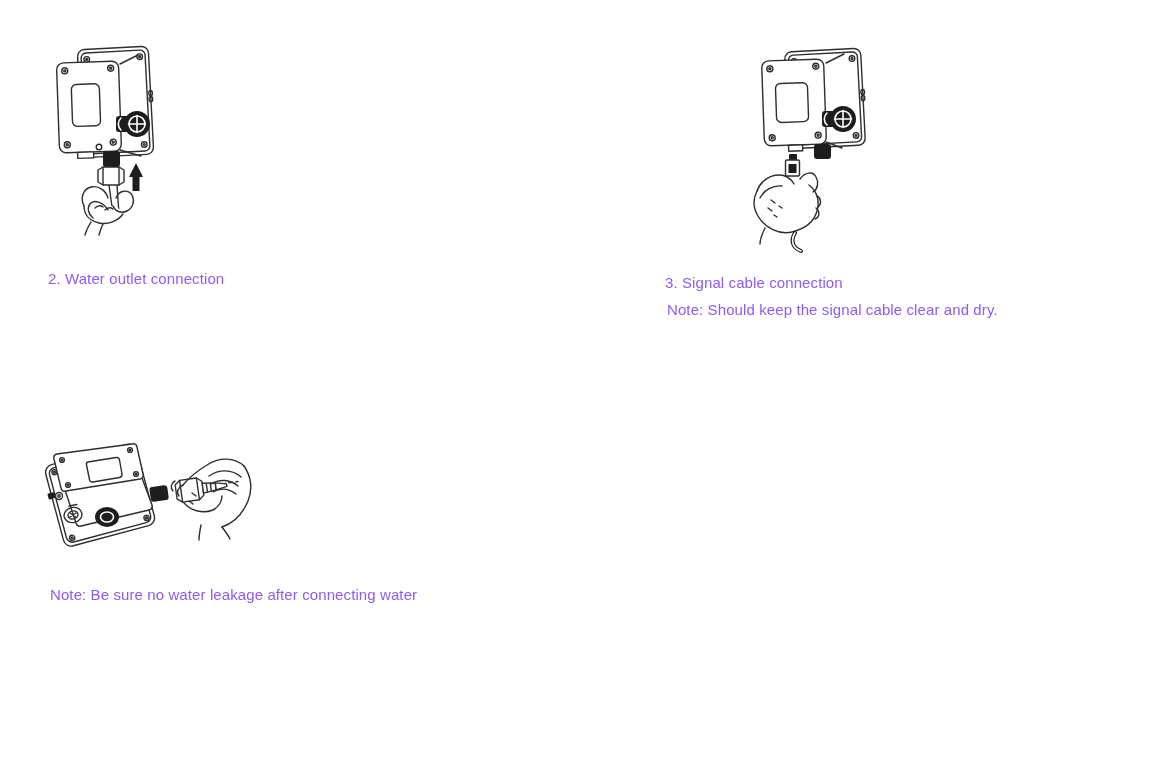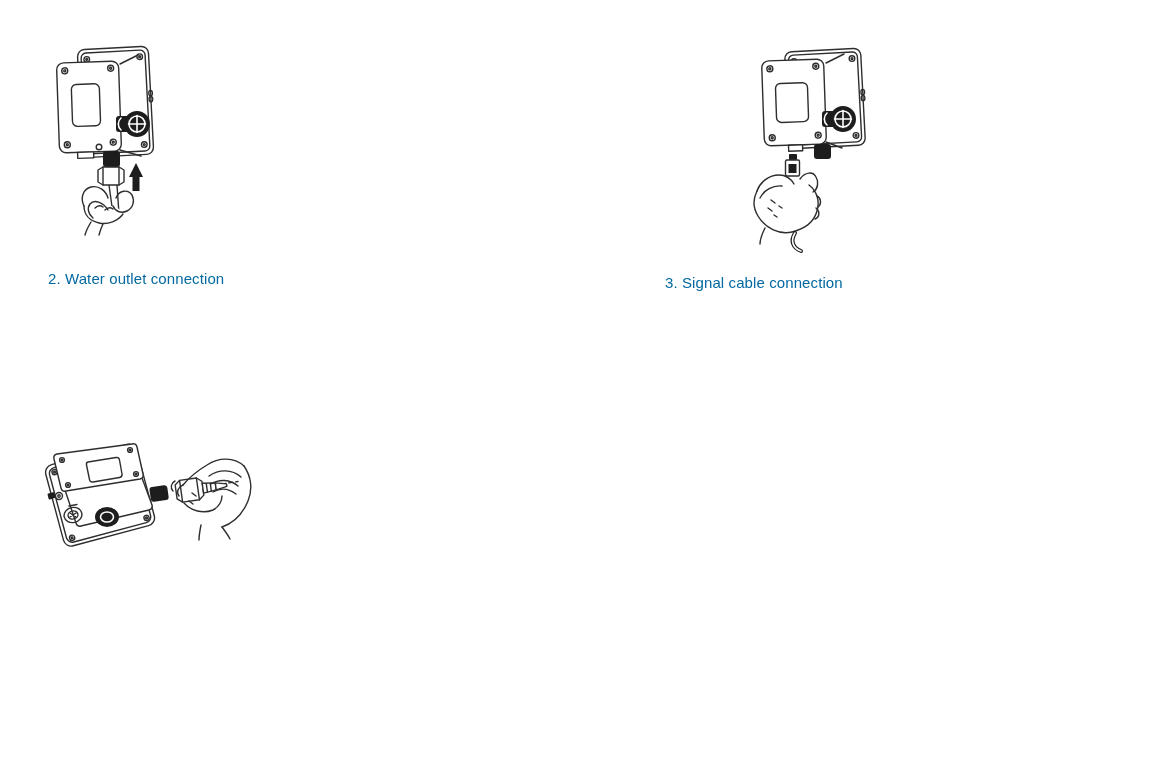--- a/index.html
+++ b/index.html
@@ -5,21 +5,21 @@
   html,body{margin:0;padding:0;}
   body{
     width:1162px;height:778px;position:relative;overflow:hidden;
     background:#ffffff;
     font-family:"Liberation Sans", sans-serif;
   }
   .fig{position:absolute;}
   .txt{
     position:absolute;
     font-size:15px;
-    color:#0369a1;
+    color:#8b5cf6;
     white-space:nowrap;
     letter-spacing:0.1px;
   }
   .tline{line-height:27px;height:27px;}
   .tline4{line-height:26px;height:26px;}
   .indent{margin-left:2px;}
   
   .ln{fill:none;stroke:#2e2e2e;stroke-width:1.4;stroke-linecap:round;stroke-linejoin:round;}
   .fw{fill:#ffffff;stroke:#2e2e2e;stroke-width:1.4;stroke-linecap:round;stroke-linejoin:round;}
   .dk{fill:#1d1d1d;stroke:none;}
@@ -218,16 +218,18 @@
     <path class="ln" d="M 204,33 C 211,43 213,56 208,68 C 203,80 194,90 182,94"></path>
     <path class="ln" d="M 182,94 C 185,98 188,102 190,106 M 161,92 C 160,97 159,102 159,107"></path>
     <path class="ln" d="M 152,60 l 4,3 M 149,68 l 4,3"></path>
   </g>
 </svg>
 
 <div class="txt" style="left:48px;top:270px">2. Water outlet connection</div>
 
 <div class="txt" style="left:665px;top:269px">
   <div class="tline">3. Signal cable connection</div>
+  <div class="tline indent">Note: Should keep the signal cable clear and dry.</div>
 </div>
 
 <div class="txt" style="left:48px;top:582px">
+  <div class="tline4 indent">Note: Be sure no water leakage after connecting water</div>
 </div>
 
 </body></html>

